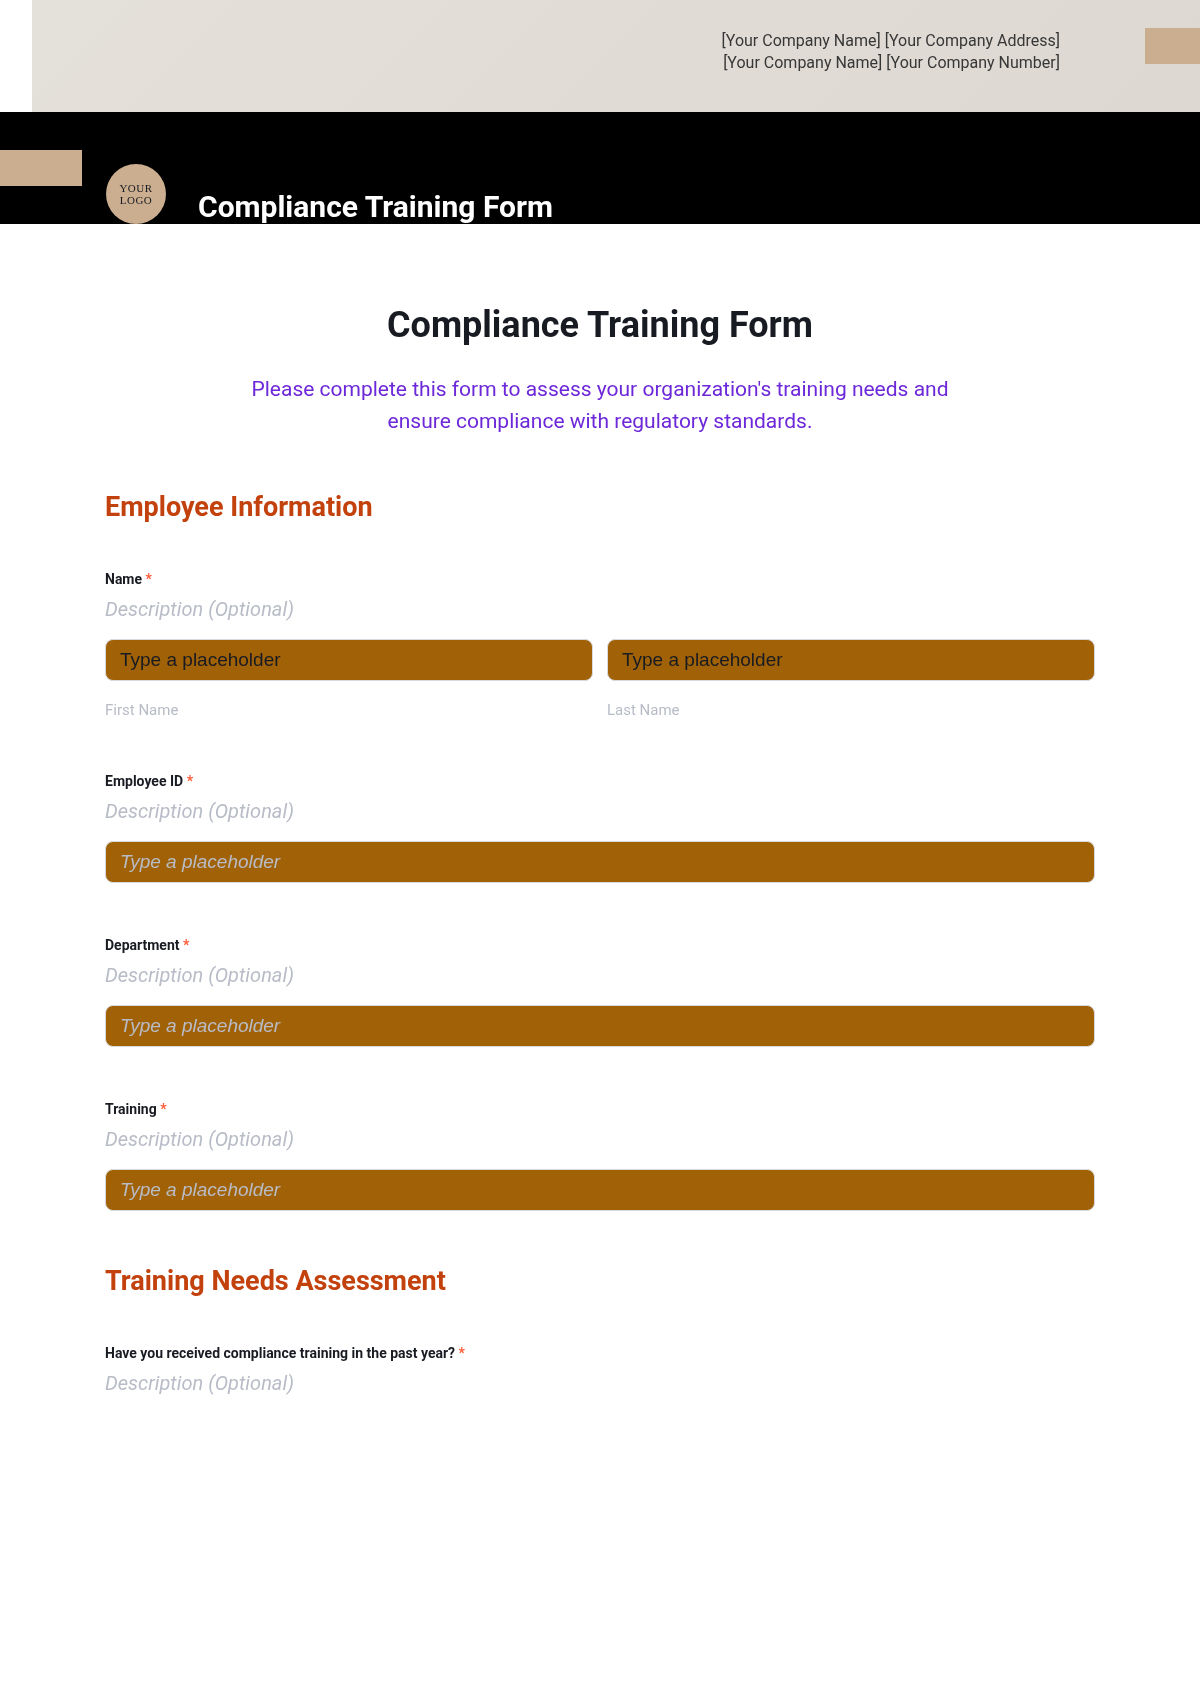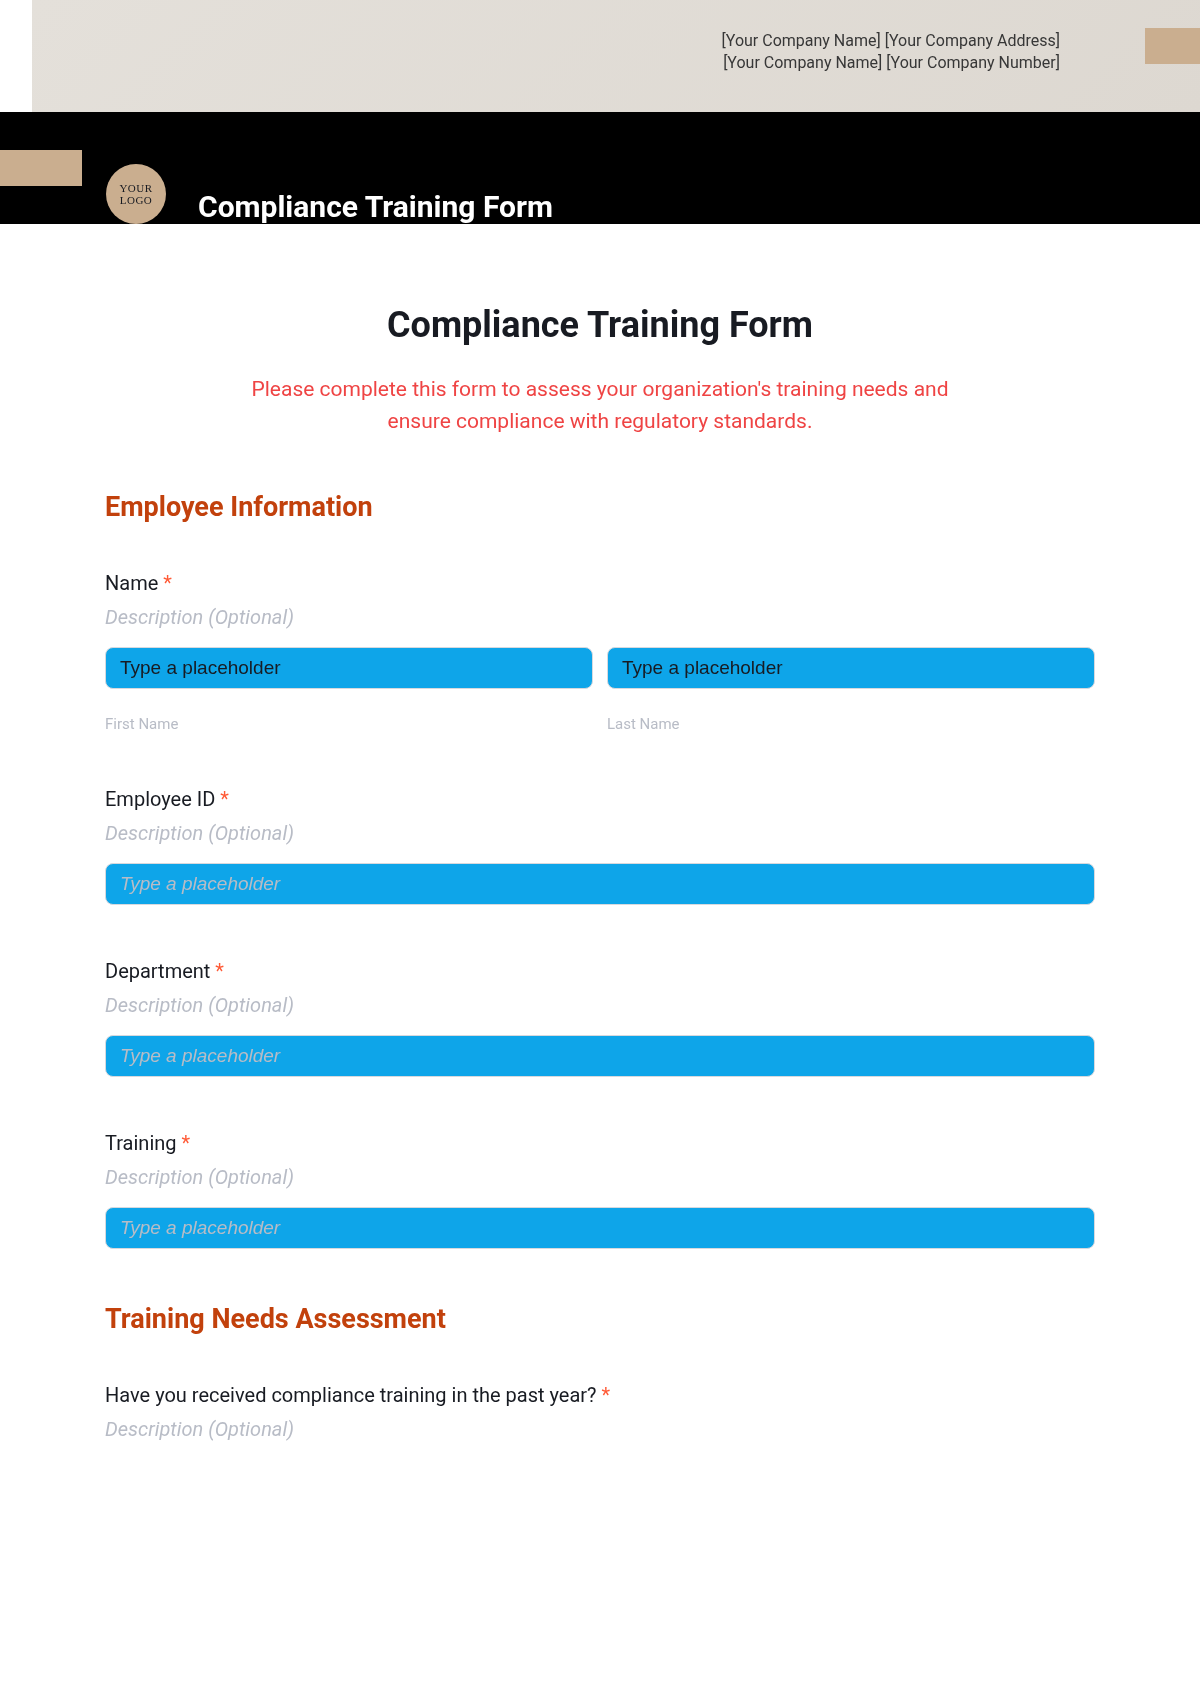--- a/index.html
+++ b/index.html
@@ -7,32 +7,32 @@
   .top-banner { height: 112px; background: linear-gradient(135deg, #e4e0da 0%, #ddd8d1 100%); position: relative; padding: 30px 40px 0 0; margin-left: 32px; }
   .top-banner .company-meta { text-align: right; font-size: 16px; color: #373737; line-height: 1.4; margin-right: 100px; }
   .top-banner .accent { position: absolute; right: 0; top: 28px; width: 55px; height: 36px; background: #caae8f; }
   .black-bar { background: #000; height: 112px; position: relative; display: flex; align-items: flex-end; }
   .black-bar .accent-left { position: absolute; left: 0; top: 38px; width: 82px; height: 36px; background: #caae8f; }
   .logo-circle { width: 60px; height: 60px; border-radius: 50%; background: #caae8f; margin-left: 106px; display: flex; align-items: center; justify-content: center; flex-direction: column; }
   .logo-circle span { font-family: "Times New Roman", serif; font-size: 11px; line-height: 1.1; color: #181b22; letter-spacing: 0.5px; }
   .black-bar h1 { color: #fff; font-size: 30px; font-weight: 700; margin-left: 32px; }
   .content { padding: 80px 105px 40px 105px; }
   .form-title { text-align: center; font-size: 36px; font-weight: 700; color: #181b22; margin-bottom: 28px; }
-  .form-intro { text-align: center; font-size: 21px; color: #ef4444; line-height: 1.5; max-width: 760px; margin: 0 auto 54px auto; }
+  .form-intro { text-align: center; font-size: 21px; color: #6d28d9; line-height: 1.5; max-width: 760px; margin: 0 auto 54px auto; }
   .section-title { font-size: 27px; font-weight: 700; color: #c2410c; margin-bottom: 48px; }
   .field { margin-bottom: 54px; }
-  .field-label { font-size: 20px; font-weight: 400; color: #181b22; }
+  .field-label { font-size: 14px; font-weight: 700; color: #181b22; }
   .req { color: #ff5a36; }
   .field-desc { font-size: 20px; font-style: italic; color: #b8bcc6; margin-top: 10px; margin-bottom: 18px; }
   .row-2 { display: flex; gap: 14px; }
   .row-2 > div { flex: 1; }
-  .input { width: 100%; height: 42px; border: 1px solid #d7d9de; border-radius: 8px; padding: 0 14px; font-size: 19px; color: #181b22; background: #0ea5e9; }
+  .input { width: 100%; height: 42px; border: 1px solid #d7d9de; border-radius: 8px; padding: 0 14px; font-size: 19px; color: #181b22; background: #a16207; }
   .input::placeholder { color: #b8bcc6; font-style: italic; }
   .input-typed { color: #181b22; font-style: normal; }
-  .sub-label { font-size: 15px; color: #b8bcc6; margin-top: 26px; }
+  .sub-label { font-size: 15px; color: #b8bcc6; margin-top: 20px; }
 </style>
 </head>
 <body>
 
 <div class="top-banner">
   <div class="company-meta">
     <div>[Your Company Name] [Your Company Address]</div>
     <div>[Your Company Name] [Your Company Number]</div>
   </div>
   <div class="accent"></div>

